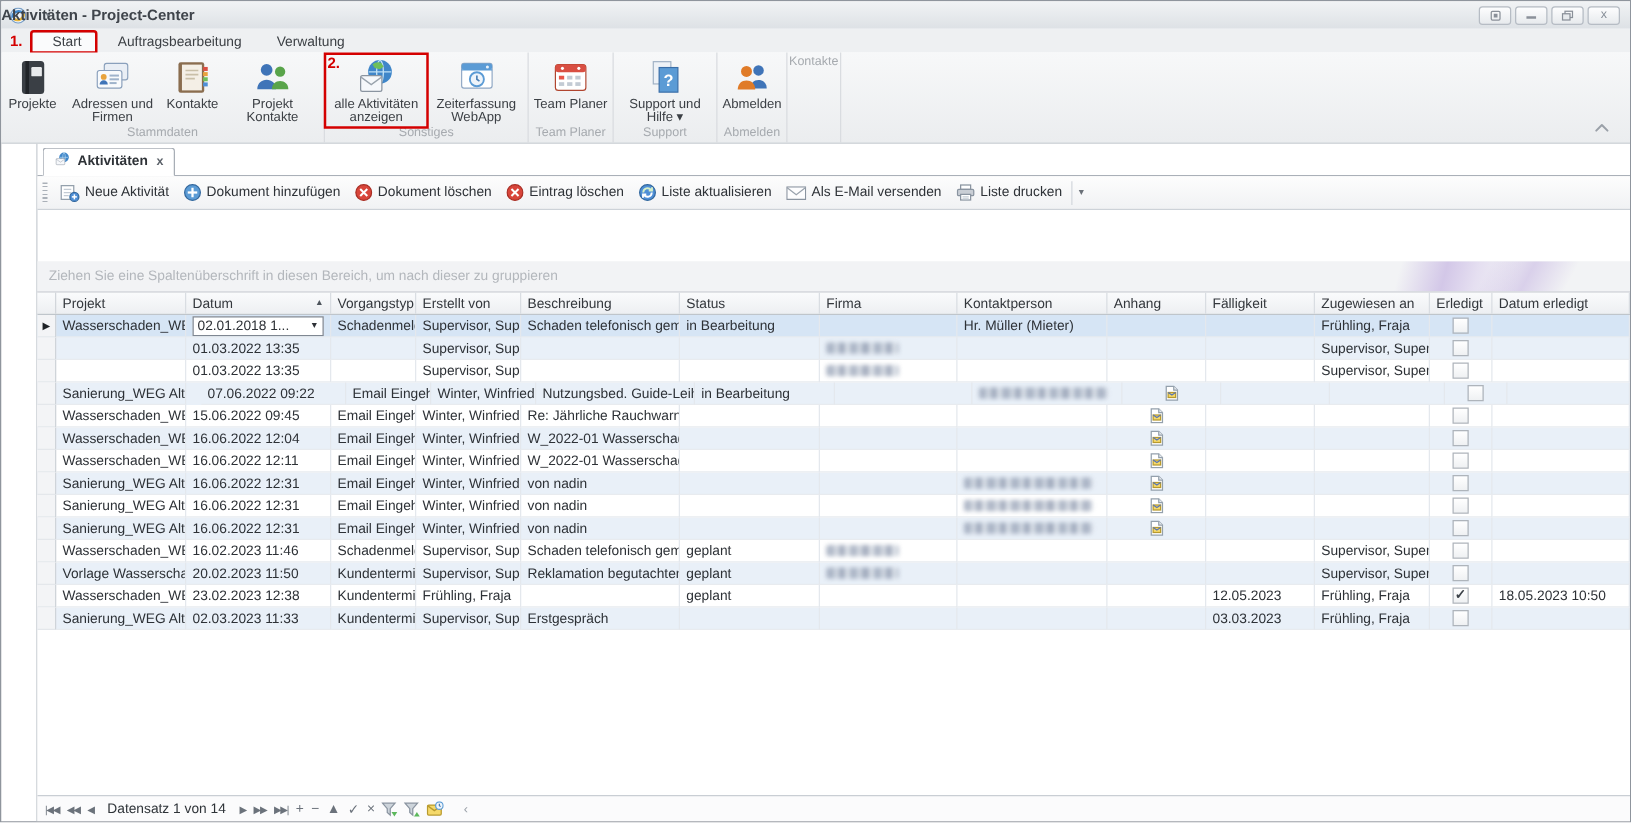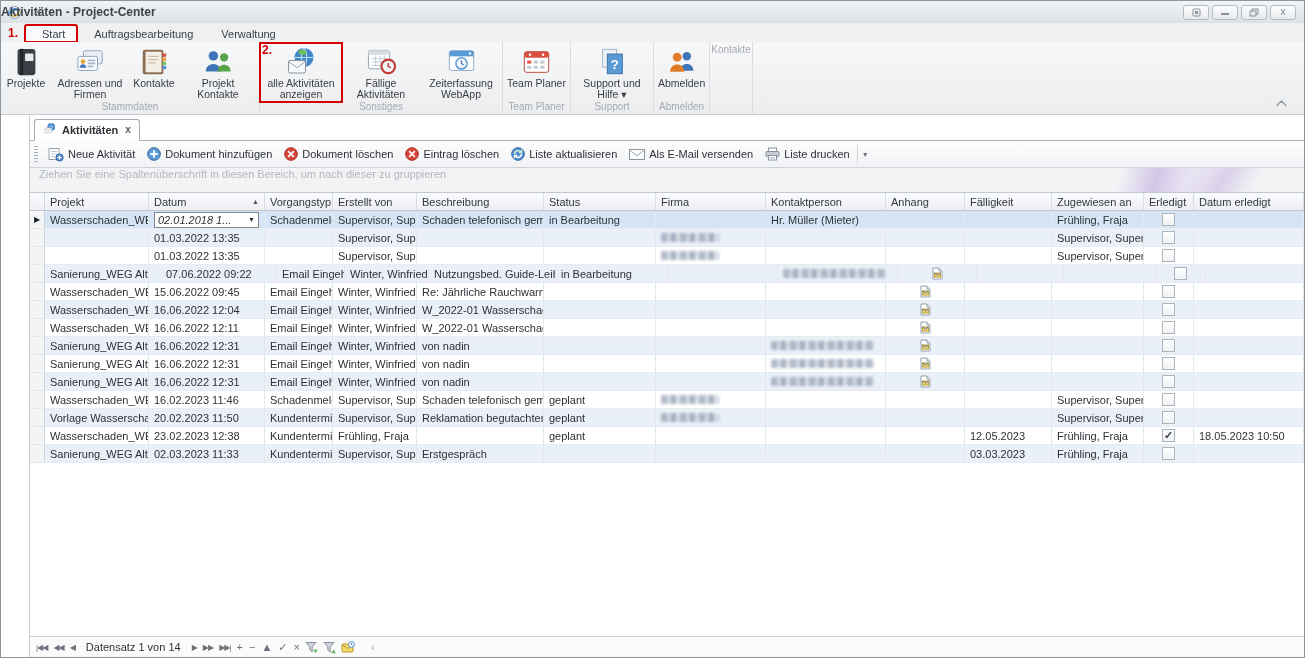--- a/index.html
+++ b/index.html
@@ -42,21 +42,21 @@
   .content { flex:1; display:flex; flex-direction:column; margin-left:28px; border-left:1px solid #c9ced4; background:#fff; min-height:0; }
   .doc-tabs { height:26px; flex:0 0 26px; padding:6px 0 0 4px; display:flex; align-items:flex-end; border-bottom:1px solid #aab0b8; }
   .doc-tab { display:flex; align-items:center; gap:5px; background:#fff; border:1px solid #a8aeb6; border-bottom:1px solid #fff; margin-bottom:-1px; border-radius:3px 3px 0 0; padding:2px 8px 3px; font-size:11px; font-weight:bold; color:#2e3237; }
   .dt-close { color:#5a6068; font-weight:bold; font-size:10px; padding-left:2px; }
 
   .toolbar { height:27px; flex:0 0 27px; display:flex; align-items:center; background:linear-gradient(#fdfdfd,#f1f2f4); border-bottom:1px solid #cdd2d8; padding-left:3px; }
   .tb-grip { width:4px; height:16px; margin:0 4px 0 1px; background:repeating-linear-gradient(#aab0b8 0 1px, transparent 1px 3px); }
   .tb-item { display:flex; align-items:center; gap:4px; padding:2px 6px; font-size:11px; color:#2e3237; }
   .tb-caret { margin-left:1px; width:16px; height:19px; border-left:1px solid #d4d8dd; display:flex; align-items:center; justify-content:center; color:#6a7078; font-size:7px; }
 
-  .group-panel { height:24px; flex:0 0 24px; background:#f2f3f5; display:flex; padding-left:9px; font-size:11px; color:#b3b7bc; position:relative; overflow:hidden; }
+  .group-panel { height:24px; flex:0 0 24px; background:#f2f3f5; display:flex; align-items:center; padding-left:9px; font-size:11px; color:#b3b7bc; position:relative; overflow:hidden;margin-top:41px; }
   .swoosh { position:absolute; right:0; top:0; bottom:0; width:280px;
     background:
       linear-gradient(105deg, transparent 34%, rgba(160,128,210,.38) 47%, rgba(196,172,230,.28) 56%, transparent 68%),
       linear-gradient(118deg, transparent 58%, rgba(160,128,210,.30) 70%, transparent 82%); }
 
   .grid-header { display:flex; height:19px; flex:0 0 19px; background:linear-gradient(#fafbfc,#edeff2); border-top:1px solid #c3c8ce; border-bottom:1px solid #bfc5cb; font-size:11px; color:#33373c; }
   .gh-ind { width:15px; flex:0 0 15px; border-right:1px solid #d2d6db; }
   .gh-cell { display:flex; align-items:center; padding:0 5px; border-right:1px solid #d9dde2; overflow:hidden; white-space:nowrap; }
   .sort { margin-left:auto; font-size:7px; color:#4d545c; padding-left:3px; }
 
@@ -190,32 +190,20 @@
               <div class="ic">
                 <svg width="32" height="32" viewBox="0 0 32 32">
                   <circle cx="19" cy="11.5" r="9.5" fill="#3f86c9"></circle>
                   <path d="M10 11.5h18M19 2c3.6 2.6 3.6 16.4 0 19M19 2c-3.6 2.6-3.6 16.4 0 19" stroke="#bfe0f5" stroke-width="1.1" fill="none"></path>
                   <path d="M13 5.5c2-2 5-2.2 7-1.2l2 3-3.2 2-4-1z" fill="#6fbf5a"></path>
                   <rect x="3.5" y="14.5" width="17" height="12.5" rx="1.5" fill="#f6f8fb" stroke="#8a94a0"></rect>
                   <path d="M3.5 15.5l8.5 6.2 8.5-6.2" fill="none" stroke="#9aa3ad"></path>
                 </svg>
               </div>
               <div class="rb-label">alle Aktivitäten anzeigen</div>
-            </div>
-            <div class="rb-btn">
-              <div class="ic">
-                <svg width="31" height="31" viewBox="0 0 32 32">
-                  <rect x="2.5" y="4.5" width="22" height="19" rx="2" fill="#fff" stroke="#98a0a9"></rect>
-                  <rect x="2.5" y="4.5" width="22" height="4.5" fill="#d6dbe2"></rect>
-                  <path d="M6 13h15M6 16.5h15M6 20h10M10 9.5v12M14.5 9.5v12M19 9.5v12" stroke="#c3cbd4"></path>
-                  <circle cx="23" cy="21" r="7" fill="#f2f5f8" stroke="#c23b35" stroke-width="2.2"></circle>
-                  <path d="M23 17.5V21l2.6 1.6" stroke="#c23b35" stroke-width="1.6" fill="none"></path>
-                </svg>
-              </div>
-              <div class="rb-label">Fällige Aktivitäten</div>
             </div>
             <div class="rb-btn">
               <div class="ic">
                 <svg width="31" height="30" viewBox="0 0 32 32">
                   <rect x="3" y="4" width="26" height="21" rx="2" fill="#fff" stroke="#8fa7c4"></rect>
                   <path d="M3 9.5h26" stroke="#5b9bd5"></path>
                   <rect x="3" y="4" width="26" height="5.5" rx="2" fill="#5b9bd5"></rect>
                   <circle cx="25" cy="7" r="1.3" fill="#eaf2fa"></circle>
                   <circle cx="16" cy="17.5" r="6" fill="#eef4fa" stroke="#5b9bd5" stroke-width="1.6"></circle>
                   <path d="M16 14.3v3.2l2.2 1.6" stroke="#4a7fb5" stroke-width="1.4" fill="none"></path>
@@ -432,21 +420,21 @@
           <span>Erledigt</span>
         </div>
         <div class="gh-cell" style="flex: 1 1 0%;">
           <span>Datum erledigt</span>
         </div>
       </div>
     <div id="grid-rows">
         <div class="g-row selected">
           <div class="g-ind">▶</div>
           <div class="g-cell" style="width: 104px; flex: 0 0 104px;">Wasserschaden_WEG G...</div>
-          <div class="g-cell" style="width: 116px; flex: 0 0 116px; font-style: italic;">
+          <div class="g-cell" style="width: 116px; flex: 0 0 116px;">
             <div class="editor">
               <span>02.01.2018 1...</span>
               <span class="arrow">▼</span>
             </div>
           </div>
           <div class="g-cell" style="width: 68px; flex: 0 0 68px;">Schadenmeldung</div>
           <div class="g-cell" style="width: 84px; flex: 0 0 84px;">Supervisor, Super...</div>
           <div class="g-cell" style="width: 127px; flex: 0 0 127px;">Schaden telefonisch gemeldet</div>
           <div class="g-cell" style="width: 112px; flex: 0 0 112px;">in Bearbeitung</div>
           <div class="g-cell" style="width: 110px; flex: 0 0 110px;"></div>

